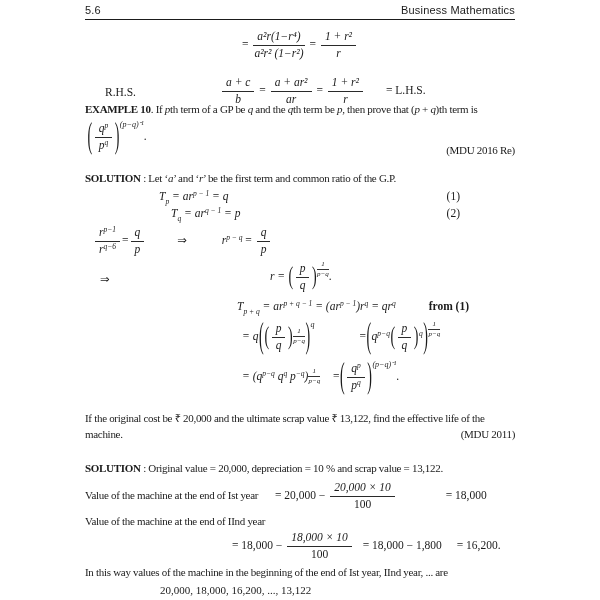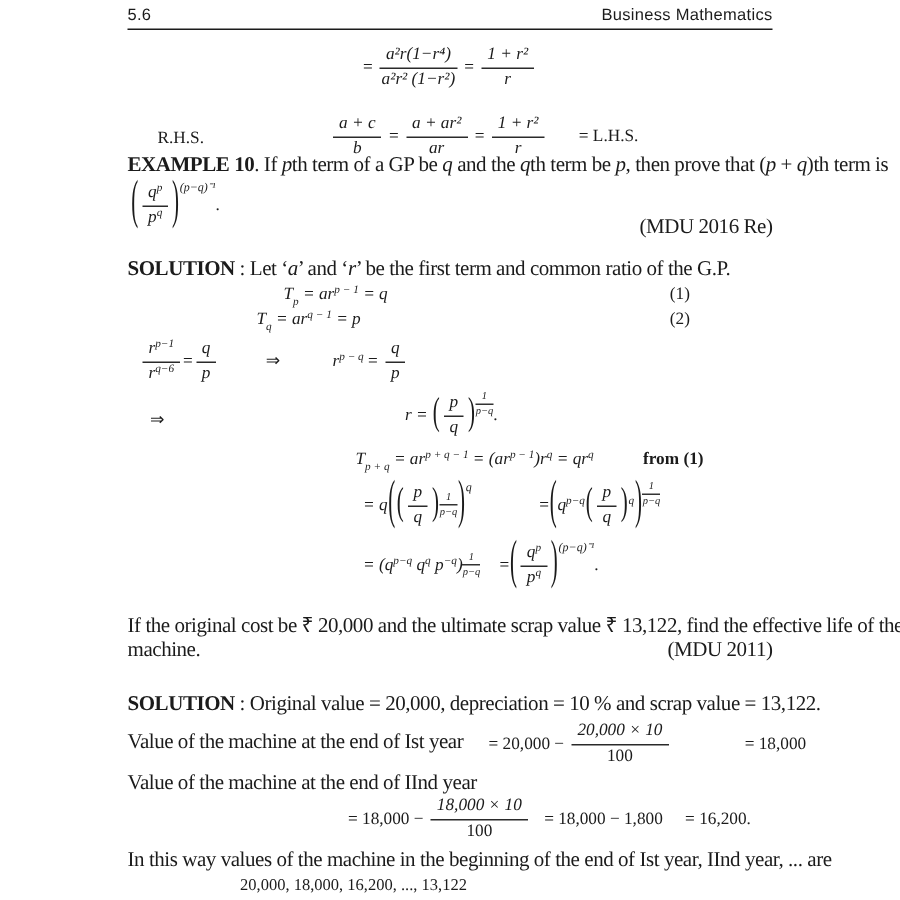--- a/index.html
+++ b/index.html
@@ -2,21 +2,21 @@
 <html><head>
 <meta charset="utf-8">
 <style>
   html,body{margin:0;padding:0;}
   body{width:600px;height:600px;background:#ffffff;position:relative;overflow:hidden;
        font-family:"Liberation Serif",serif;color:#1b1b1b;}
   .row{position:absolute;left:85px;width:430px;font-size:11.5px;white-space:nowrap;}
   .hdr{top:4px;display:flex;justify-content:space-between;align-items:flex-end;
        border-bottom:1.4px solid #1b1b1b;padding-bottom:3px;
        font-family:"Liberation Sans",sans-serif;font-size:11px;letter-spacing:.2px;}
-  .txt{font-size:14px;letter-spacing:-0.3px;}
+  .txt{font-size:11px;letter-spacing:-0.3px;}
   .b{font-weight:bold;}
   .m{font-style:italic;}
   .rm{font-style:normal;}
   .ctr{text-align:center;}
   .frac{display:inline-block;text-align:center;vertical-align:middle;line-height:1.2;padding:0 2px;}
   .fnum{display:block;padding:0 4px 1px;border-bottom:1px solid #2a2a2a;font-style:italic;}
   .fden{display:block;padding-top:1px;}
   sup.s1{font-size:7.5px;vertical-align:4px;line-height:0;}
   sup.s2{font-size:8px;vertical-align:13px;line-height:0;}
   sub.sb{font-size:7.5px;vertical-align:-4px;line-height:0;}
@@ -66,21 +66,21 @@
 <div class="row" style="top:122px;height:48px;">
   <span style="margin-left:2px;"><span class="pxl">(</span><span class="frac m"><span class="fnum"><span>q</span><sup class="s1">p</sup></span><span class="fden"><span>p</span><sup class="s1">q</sup></span></span><span class="pxl">)</span><sup class="s2 m">(p−q)⁻¹</sup><span class="rm">.</span></span>
   <span class="cite txt" style="top:22px;">(MDU 2016 Re)</span>
 </div>
 
 <div class="row txt" style="top:172px;">
   <span class="b">SOLUTION</span><span> : Let ‘</span><span class="m">a</span><span>’ and ‘</span><span class="m">r</span><span>’ be the first term and common ratio of the G.P.</span>
 </div>
 
 <div class="row" style="top:190px;">
-  <span class="m" style="margin-left:104px;"><span>T</span><sub class="sb">p</sub><span> = ar</span><sup class="s1">p − 1</sup><span> = q</span></span>
+  <span class="m" style="margin-left:74px;"><span>T</span><sub class="sb">p</sub><span> = ar</span><sup class="s1">p − 1</sup><span> = q</span></span>
   <span class="eqno">(1)</span>
 </div>
 
 <div class="row" style="top:207px;">
   <span class="m" style="margin-left:86px;"><span>T</span><sub class="sb">q</sub><span> = ar</span><sup class="s1">q − 1</sup><span> = p</span></span>
   <span class="eqno">(2)</span>
 </div>
 
 <div class="row" style="top:226px;height:38px;">
   <span style="margin-left:8px;"><span class="frac m"><span class="fnum"><span>r</span><sup class="s1">p−1</sup></span><span class="fden"><span>r</span><sup class="s1">q−6</sup></span></span><span class="rm">=</span><span class="frac m"><span class="fnum">q</span><span class="fden">p</span></span></span>

